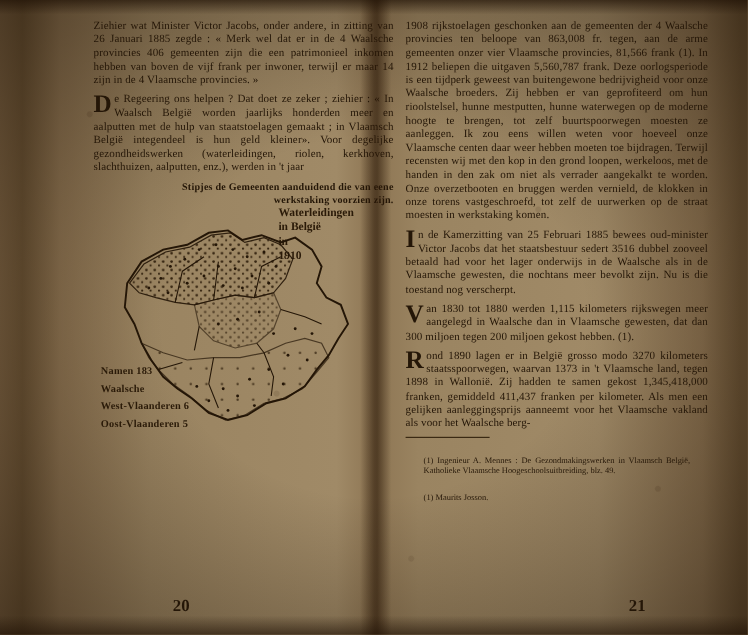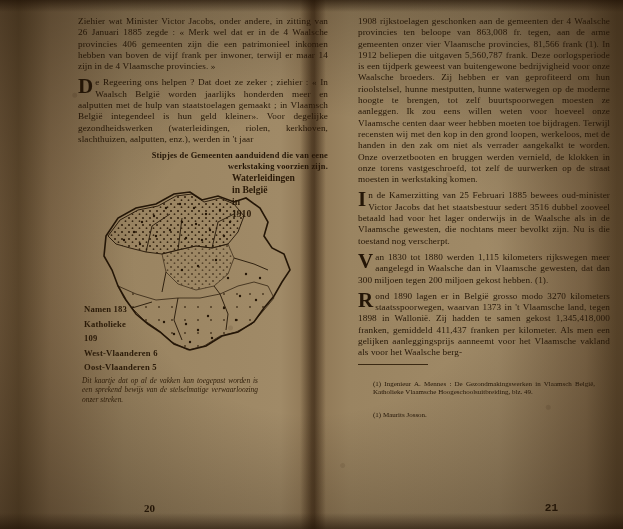--- a/index.html
+++ b/index.html
@@ -33,38 +33,38 @@
     pointer-events:none;z-index:5;
   }
   .edge-top{position:absolute;left:0;top:0;width:623px;height:12px;background:linear-gradient(180deg,rgba(30,16,4,.65),rgba(30,16,4,0));pointer-events:none;z-index:6;}
   .edge-bot{position:absolute;left:0;bottom:0;width:623px;height:16px;background:linear-gradient(0deg,rgba(30,16,4,.6),rgba(30,16,4,0));pointer-events:none;z-index:6;}
 
   .page-col{
     position:absolute;top:16px;height:500px;
     color:#241607;
   }
   .left-col{left:40px;width:250px;margin-left:38px;}
-  .right-col{left:358px;width:252px;}
+  .right-col{left:338px;width:252px;}
 
   .para{
     font-size:9.2px;line-height:11.3px;text-align:justify;
     margin:0 0 5px 0;
     text-indent:0;
     letter-spacing:.1px;
   }
   .dropcap{
     float:left;font-size:21px;line-height:17px;font-weight:bold;
     padding:0 2px 0 0;margin-top:1px;
     font-family:"Liberation Serif", serif;
   }
   .fn{font-size:7px;line-height:8.4px;text-align:justify;margin:15px;}
   .fnrule{width:70px;height:1px;background:#3a2913;margin:4px 0 3px 0;}
-  .pgnum{position:absolute;bottom:2px;font-size:11px;font-weight:bold;}
+  .pgnum{position:absolute;bottom:2px;font-size:14px;font-weight:bold;}
   .pgnum.l{left:66px;}
-  .pgnum.r{right:52px;font-family:Liberation Mono, monospace;}
+  .pgnum.r{right:52px;}
 
   
   .mapblock{position:relative;width:250px;height:262px;margin-top:4px;}
   .map-caption{
     text-align:right;font-size:8.4px;line-height:11px;font-weight:bold;
     letter-spacing:.2px;
   }
   .map-title{
     position:absolute;right:20px;top:22px;width:76px;text-align:left;
     font-size:9.6px;font-weight:bold;line-height:12px;color:#2a1a08;
@@ -175,27 +175,25 @@
               <circle cx="108" cy="150" r="1.2"></circle>
             <circle cx="96" cy="160" r="1.2"></circle>
               <circle cx="86" cy="148" r="1.2"></circle>
               <circle cx="112" cy="168" r="1.2"></circle>
           </g>
         </svg>
       </div>
 
       <div class="legend">
         <div>Namen 183</div>
-        <div>Katholieke</div>
-        <div>109</div>
+        <div>Waalsche</div>
         <div>West-Vlaanderen 6</div>
         <div>Oost-Vlaanderen 5</div>
       </div>
 
-      <div class="mapnote">Dit kaartje dat op al de vakken kan toegepast worden is een sprekend bewijs van de stelselmatige verwaarloozing onzer streken.</div>
     </div>
 
     <div class="pgnum l">20</div>
   </div>
 
   <div class="page-col right-col">
 
     <p class="para">1908 rijkstoelagen geschonken aan de gemeenten der 4 Waalsche provincies ten beloope van 863,008 fr. tegen, aan de arme gemeenten onzer vier Vlaamsche provincies, 81,566 frank (1). In 1912 beliepen die uitgaven 5,560,787 frank. Deze oorlogsperiode is een tijdperk geweest van buitengewone bedrijvigheid voor onze Waalsche broeders. Zij hebben er van geprofiteerd om hun rioolstelsel, hunne mestputten, hunne waterwegen op de moderne hoogte te brengen, tot zelf buurtspoorwegen moesten ze aanleggen. Ik zou eens willen weten voor hoeveel onze Vlaamsche centen daar weer hebben moeten toe bijdragen. Terwijl recensten wij met den kop in den grond loopen, werkeloos, met de handen in den zak om niet als verrader aangekalkt te worden. Onze overzetbooten en bruggen werden vernield, de klokken in onze torens vastgeschroefd, tot zelf de uurwerken op de straat moesten in werkstaking komen.</p>
 
     <p class="para"><span class="dropcap">I</span><span>n de Kamerzitting van 25 Februari 1885 bewees oud-minister Victor Jacobs dat het staatsbestuur sedert 3516 dubbel zooveel betaald had voor het lager onderwijs in de Waalsche als in de Vlaamsche gewesten, die nochtans meer bevolkt zijn. Nu is die toestand nog verscherpt.</span></p>

